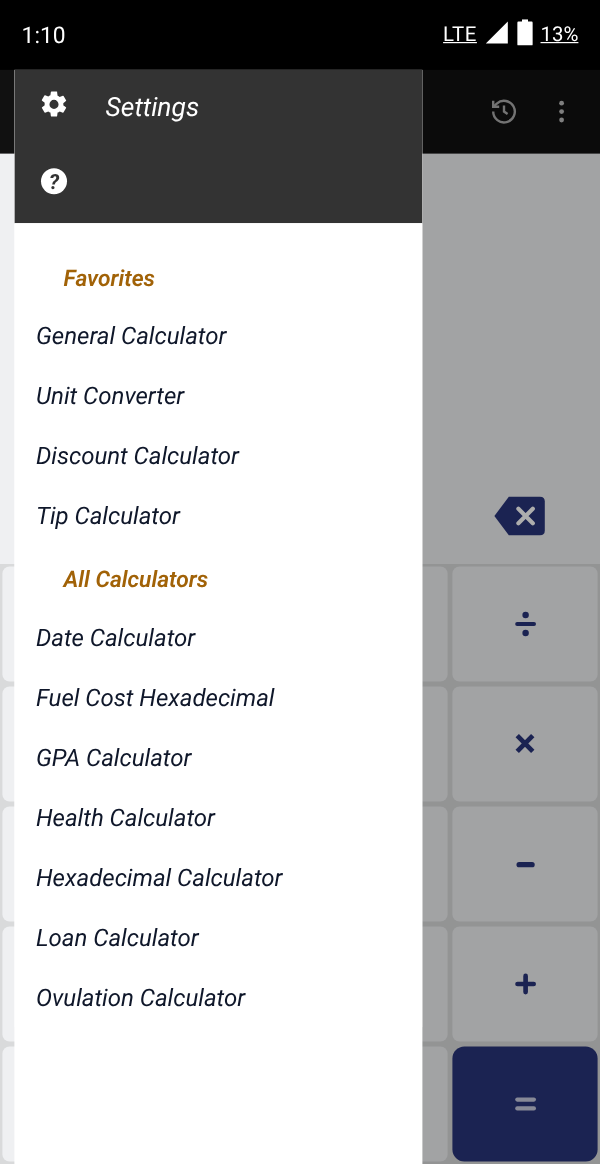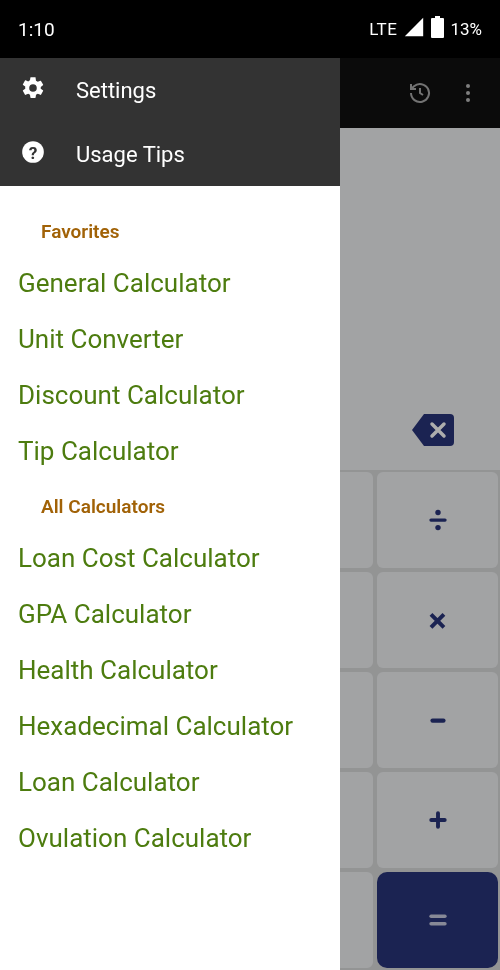--- a/index.html
+++ b/index.html
@@ -28,20 +28,21 @@
       z-index: 100;
       gap: 16px;
     }
     .status-right {
       display: flex;
       align-items: center;
       gap: 6px;
     }
     .status-right span {
       font-size: 17px;
+      text-decoration: underline;
     }
     .lte {
       font-size: 14px;
       letter-spacing: 0.5px;
     }
     .signal-icon svg {
       width: 22px;
       height: 22px;
     }
     .battery-icon svg {
@@ -134,26 +135,27 @@
       left: 340px;
       right: 0;
       bottom: 0;
       background: rgba(0,0,0,0.32);
       z-index: 5;
     }
     
     .drawer {
       position: absolute;
       top: 58px;
-      left: 0;
+      left: 12px;
       width: 340px;
       bottom: 0;
       background: #fff;
       z-index: 10;
       overflow: hidden;
+      font-style: italic;
     }
     .drawer-top {
       background: #333333;
       padding: 0;
     }
     .drawer-top-item {
       display: flex;
       align-items: center;
       height: 64px;
       padding: 0 20px;
@@ -172,22 +174,22 @@
     }
     .section-header {
       color: #a16207;
       font-weight: 600;
       font-size: 19px;
       padding: 16px 18px 12px 18px;
       margin-left: 23px;
     }
     .drawer-item {
       padding: 13px 18px;
-      font-size: 26px;
-      color: #4d7c0f;
+      font-size: 20px;
+      color: #0f172a;
       display: flex;
       align-items: center;
     }
   </style>
 </head>
 <body>
 
 <div class="status-bar">
   <span>1:10</span>
   <div class="status-right">
@@ -287,31 +289,31 @@
       </span>
       <span>Settings</span>
     </div>
     <div class="drawer-top-item">
       <span>
         <svg viewBox="0 0 24 24">
             <circle cx="12" cy="12" r="10" fill="#fff"></circle>
             <text x="12" y="18" text-anchor="middle" font-size="16" font-weight="bold" fill="#333">?</text>
           </svg>
       </span>
-      <span>Usage Tips</span>
     </div>
   </div>
   <div class="drawer-body">
     <div class="section-header">Favorites</div>
     <div class="drawer-item">General Calculator</div>
     <div class="drawer-item">Unit Converter</div>
     <div class="drawer-item">Discount Calculator</div>
     <div class="drawer-item">Tip Calculator</div>
 
     <div class="section-header">All Calculators</div>
-    <div class="drawer-item">Loan Cost Calculator</div>
+    <div class="drawer-item">Date Calculator</div>
+    <div class="drawer-item">Fuel Cost Hexadecimal</div>
     <div class="drawer-item">GPA Calculator</div>
     <div class="drawer-item">Health Calculator</div>
     <div class="drawer-item">Hexadecimal Calculator</div>
     <div class="drawer-item">Loan Calculator</div>
     <div class="drawer-item">Ovulation Calculator</div>
   </div>
 </div>
 
 </body></html>

